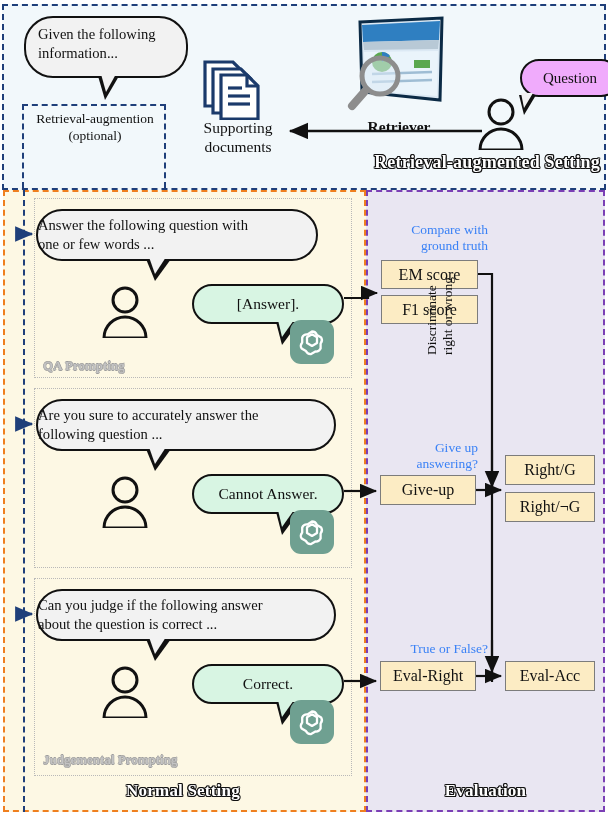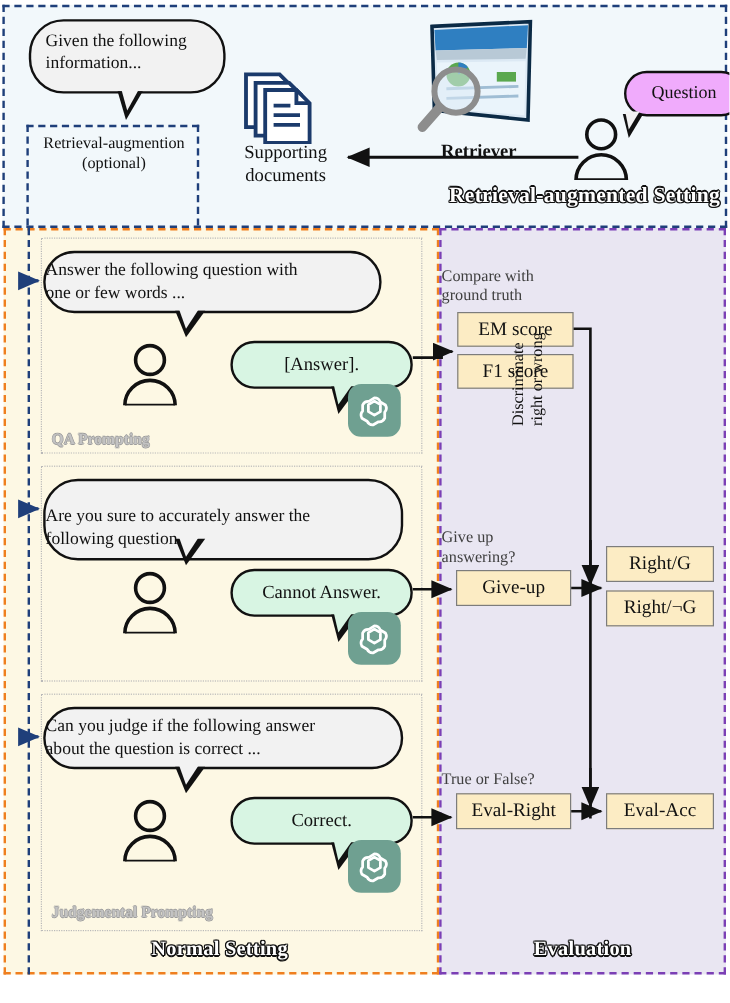--- a/index.html
+++ b/index.html
@@ -74,21 +74,21 @@
 
   #given-bubble{left:24px;top:16px;width:164px;height:62px;background:#f2f2f2;
       padding:7px 12px;font-size:14.6px;line-height:19px;align-items:flex-start;}
   #given-tail{left:98px;top:76px;border-left:7px solid transparent;
       border-right:14px solid transparent;border-top:24px solid #111;}
   #given-tail-i{left:-4px;top:-26px;border-left:5px solid transparent;
       border-right:10px solid transparent;border-top:18px solid #f2f2f2;}
 
   #b1{left:36px;top:209px;width:282px;height:52px;}
   #b1-tail{left:146px;top:259px;}
-  #b2{left:36px;top:399px;width:300px;height:68px;align-items:flex-end;}
+  #b2{left:36px;top:399px;width:300px;height:52px;}
   #b2-tail{left:146px;top:449px;}
   #b3{left:36px;top:589px;width:300px;height:52px;font-family:Liberation Serif, serif;}
   #b3-tail{left:146px;top:639px;}
 
   #g1{left:192px;top:284px;width:152px;height:40px;}
   #g1-tail{left:276px;top:322px;}
   #g2{left:192px;top:474px;width:152px;height:40px;}
   #g2-tail{left:276px;top:512px;}
   #g3{left:192px;top:664px;width:152px;height:40px;}
   #g3-tail{left:276px;top:702px;}
@@ -114,21 +114,21 @@
   #em-score{left:381px;top:260px;width:97px;height:29px;}
   #f1-score{left:381px;top:295px;width:97px;height:29px;}
   #give-up{left:380px;top:475px;width:96px;height:30px;}
   #right-g{left:505px;top:455px;width:90px;height:30px;}
   #right-ng{left:505px;top:492px;width:90px;height:30px;}
   #eval-right{left:380px;top:661px;width:96px;height:30px;}
   #eval-acc{left:505px;top:661px;width:90px;height:30px;}
 
   
   .elabel{position:absolute;font-family:"Liberation Serif",serif;font-size:13.5px;
-      line-height:16px;color:#404040;}
+      line-height:16px;color:#3b82f6;text-align:right;}
   #lab-compare{left:368px;top:222px;width:120px;}
   #lab-giveup{left:368px;top:440px;width:110px;}
   #lab-tf{left:368px;top:641px;width:120px;}
   #lab-disc{position:absolute;left:424px;top:355px;width:130px;
       font-family:"Liberation Serif",serif;font-size:13.5px;line-height:16px;color:#111;
       transform:rotate(-90deg);transform-origin:left top;text-align:left;}
 
   
   #wires{position:absolute;left:0;top:0;width:608px;height:836px;pointer-events:none;}
 

